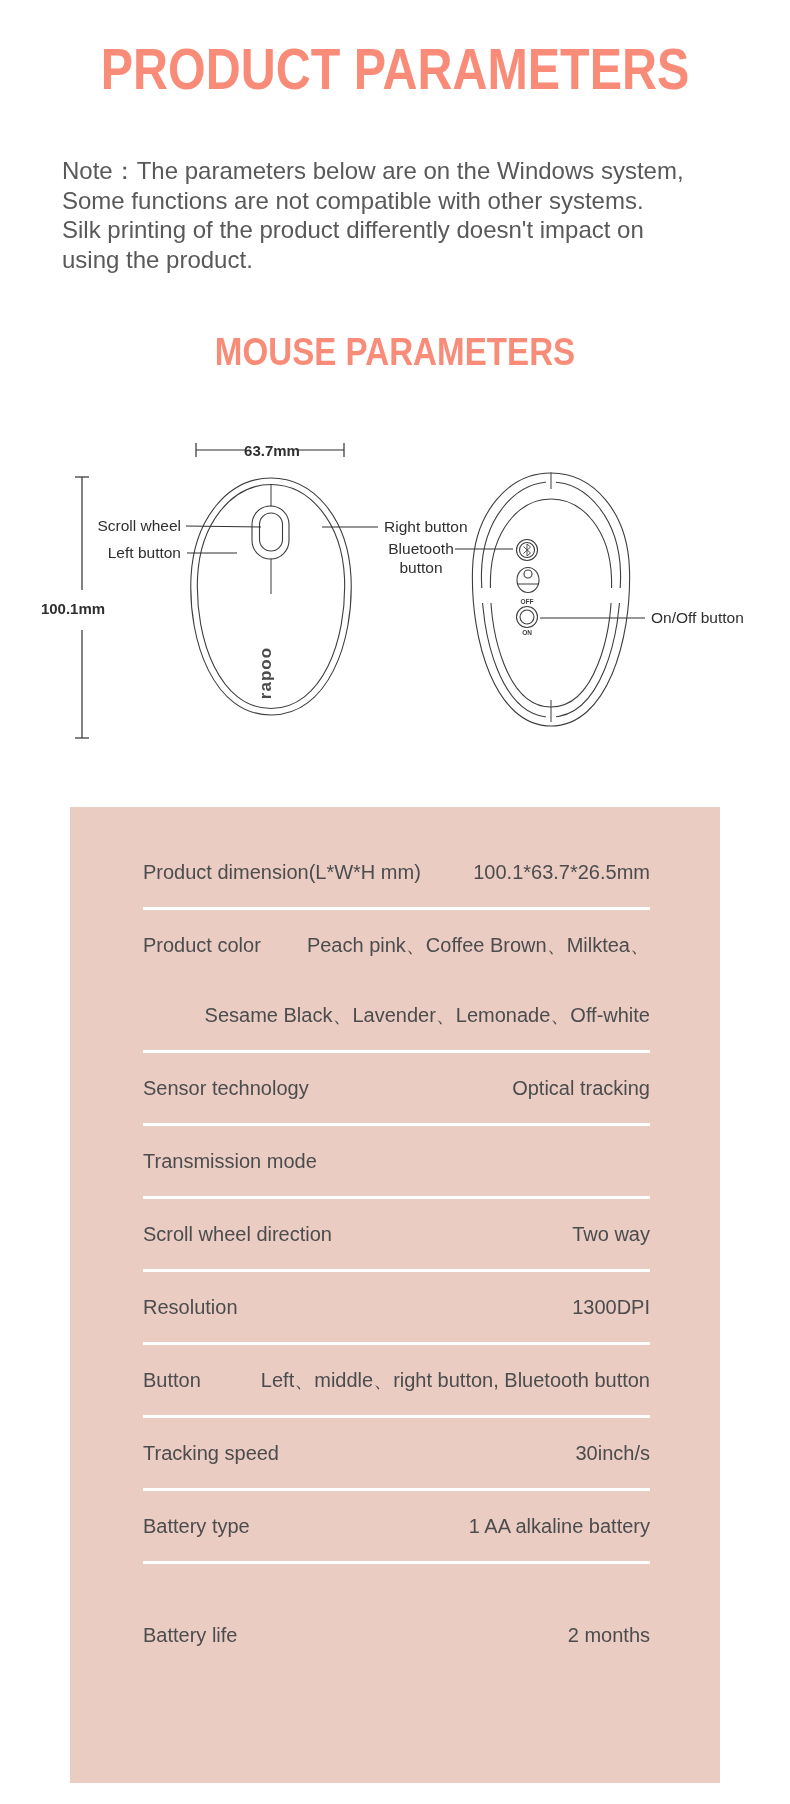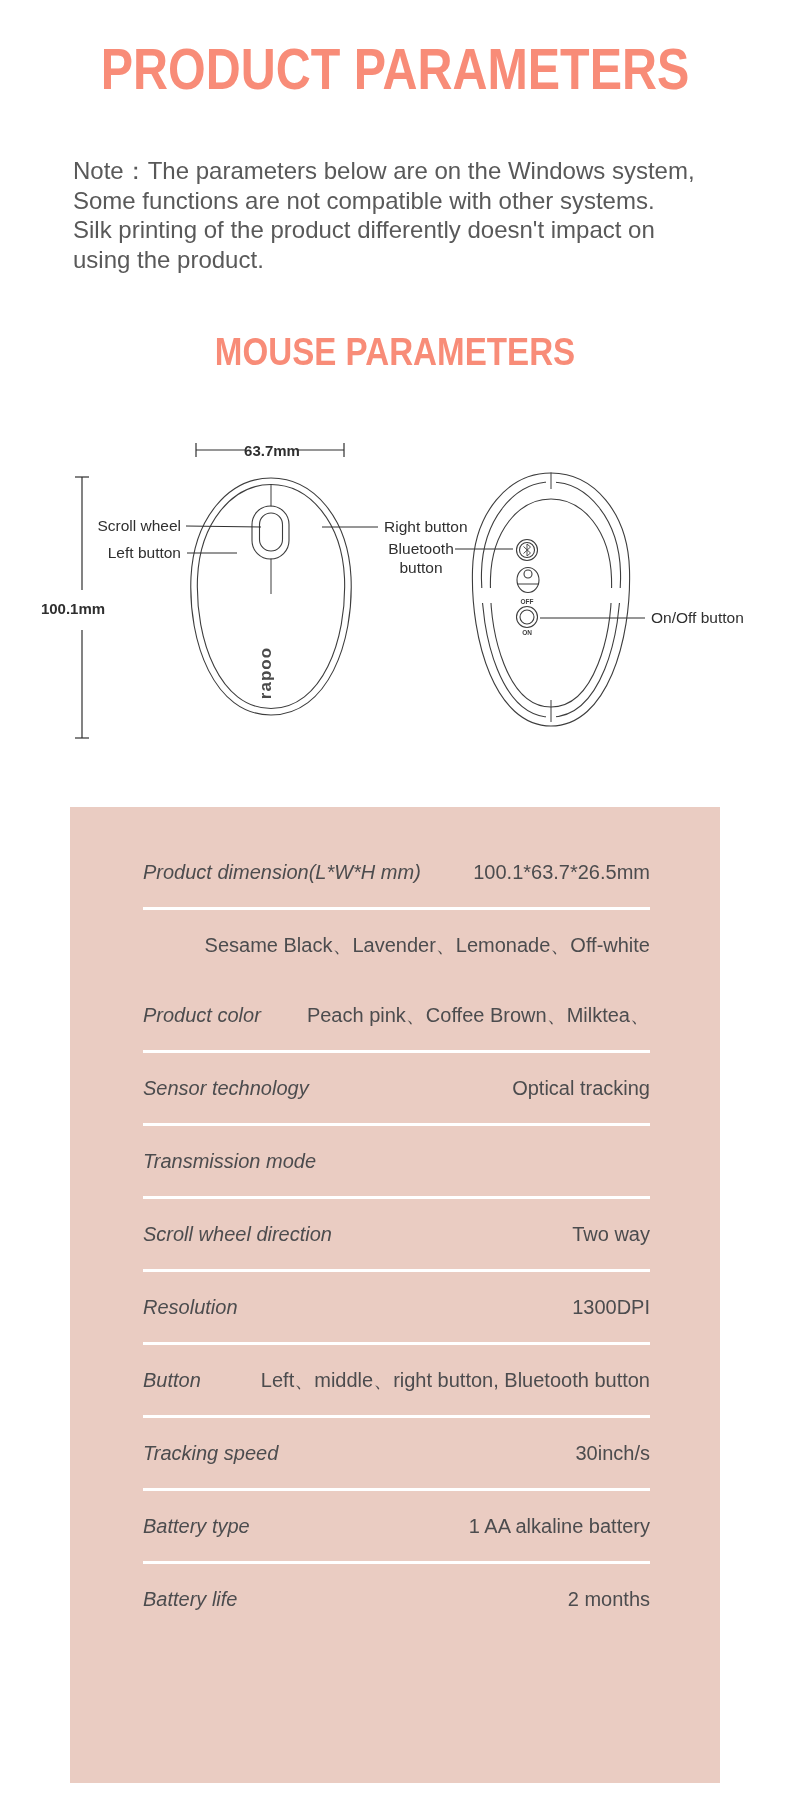--- a/index.html
+++ b/index.html
@@ -6,21 +6,21 @@
   .page{
     position:relative;width:790px;height:1804px;background:#ffffff;
     font-family:"Liberation Sans","DejaVu Sans",sans-serif;overflow:hidden;padding-left:32px;
   }
   .page-title{
     position:absolute;top:36px;left:0;width:790px;margin:0;
     text-align:center;font-size:57px;font-weight:bold;color:#F88C78;
     transform:scaleX(0.85);transform-origin:50% 50%;letter-spacing:0px;white-space:nowrap;
   }
   .note{
-    position:absolute;top:156px;left:73px;width:660px;
+    position:absolute;top:156px;left:62px;width:660px;
     font-size:24px;line-height:29.5px;color:#595959;white-space:pre-line;
   }
   .section-title{
     position:absolute;top:330px;left:0;width:790px;margin:0;
     text-align:center;font-size:39px;font-weight:bold;color:#F88C78;
     transform:scaleX(0.85);transform-origin:50% 50%;white-space:nowrap;
   }
   .diagram{position:absolute;top:430px;left:0;}
   .diagram .outline{fill:none;stroke:#3d3d3d;stroke-width:1.1;}
   .diagram .thin{fill:none;stroke:#3d3d3d;stroke-width:1;}
@@ -33,25 +33,25 @@
   .diagram .logo{font-size:17px;font-weight:bold;fill:#4a4a4a;letter-spacing:1px;}
   .diagram .whiteout{fill:#ffffff;stroke:none;}
   .spec-panel{
     position:absolute;top:807px;left:70px;width:650px;height:976px;
     background:#EACCC2;box-sizing:border-box;padding:30px 70px 0 73px;
   }
   .spec-row{
     height:70px;display:flex;align-items:center;justify-content:space-between;
     border-bottom:3px solid #ffffff;font-size:20px;color:#4c4c4e;
   }
-  .spec-row.last{border-bottom:none;}
+  .spec-row.last{border-bottom:none;margin-top:36px;}
   .spec-row.tall{height:140px;flex-direction:column;align-items:stretch;justify-content:flex-start;}
   .spec-line{height:70px;display:flex;align-items:center;justify-content:space-between;}
   .spec-line.second{justify-content:flex-end;}
-  .spec-label{white-space:nowrap;font-style:italic;}
+  .spec-label{white-space:nowrap;}
   .spec-value{text-align:center;white-space:nowrap;}
 </style>
 </head>
 <body>
 
 <div class="page">
 
   <h1 class="page-title">PRODUCT PARAMETERS</h1>
 
   <div class="note">Note：The parameters below are on the Windows system,
@@ -136,26 +136,26 @@
 
   <div class="spec-panel">
 
     <div class="spec-row">
       <span class="spec-label">Product dimension(L*W*H mm)</span>
       <span class="spec-value">100.1*63.7*26.5mm</span>
     </div>
 
 
     <div class="spec-row tall">
-      <div class="spec-line second">
-        <span class="spec-value">Sesame Black、Lavender、Lemonade、Off-white</span>
-      </div>
       <div class="spec-line">
         <span class="spec-label">Product color</span>
         <span class="spec-value">Peach pink、Coffee Brown、Milktea、</span>
+      </div>
+      <div class="spec-line second">
+        <span class="spec-value">Sesame Black、Lavender、Lemonade、Off-white</span>
       </div>
     </div>
 
 
     <div class="spec-row">
       <span class="spec-label">Sensor technology</span>
       <span class="spec-value">Optical tracking</span>
     </div>
 
     <div class="spec-row">

